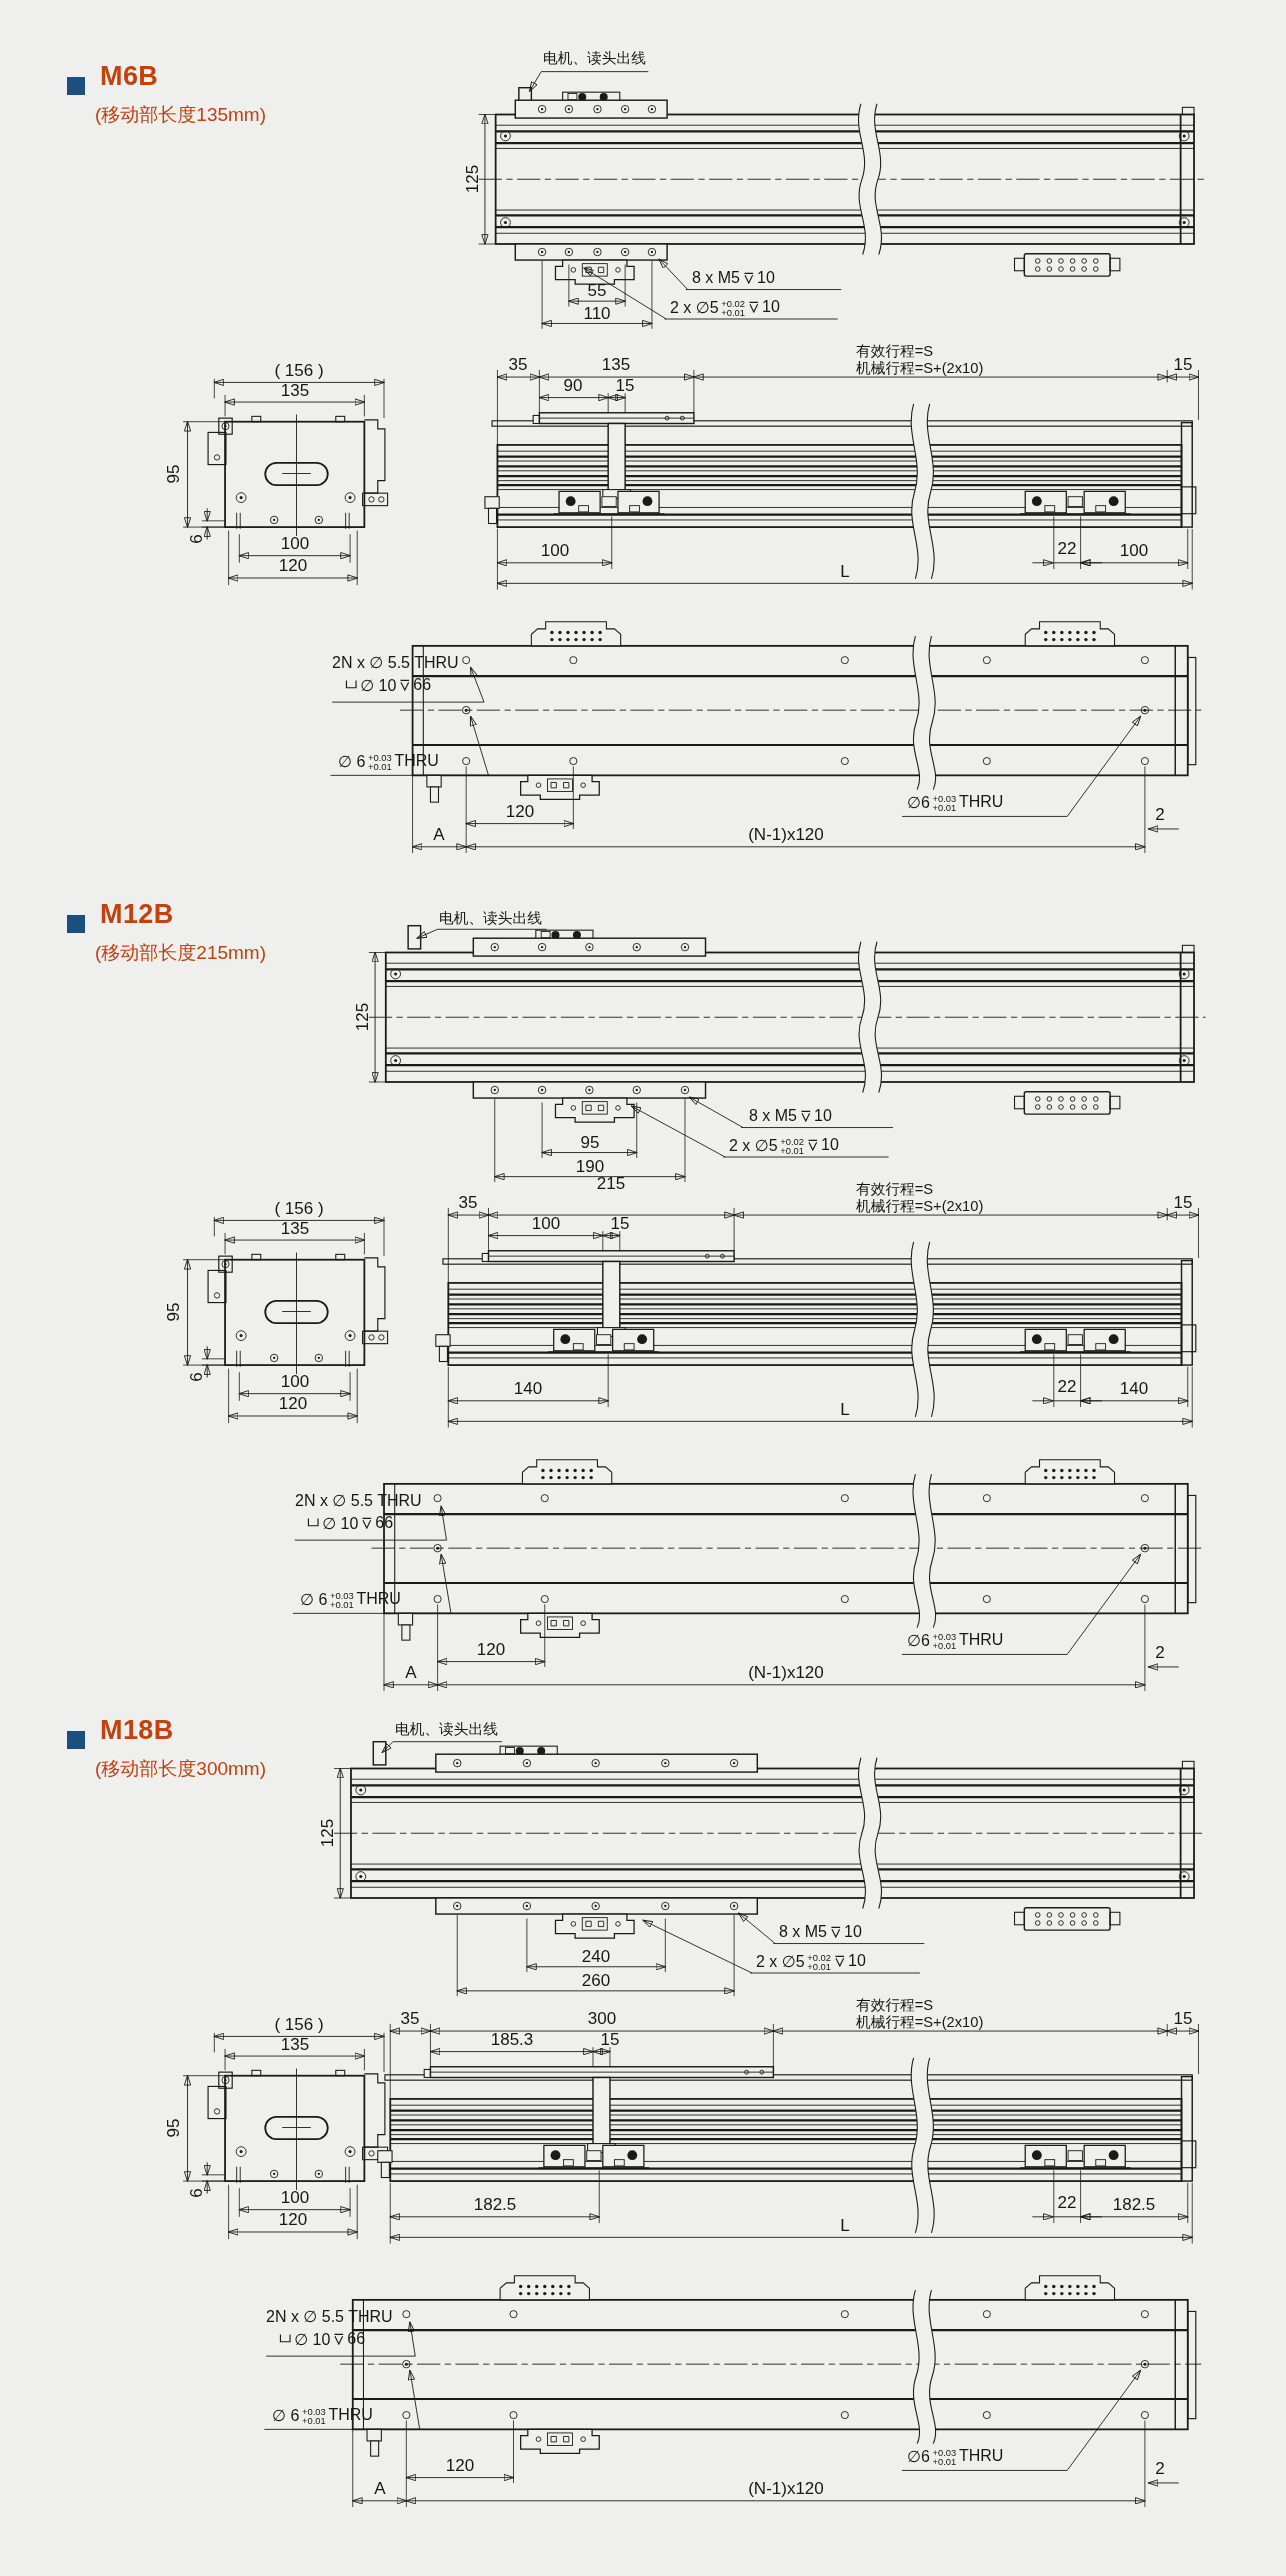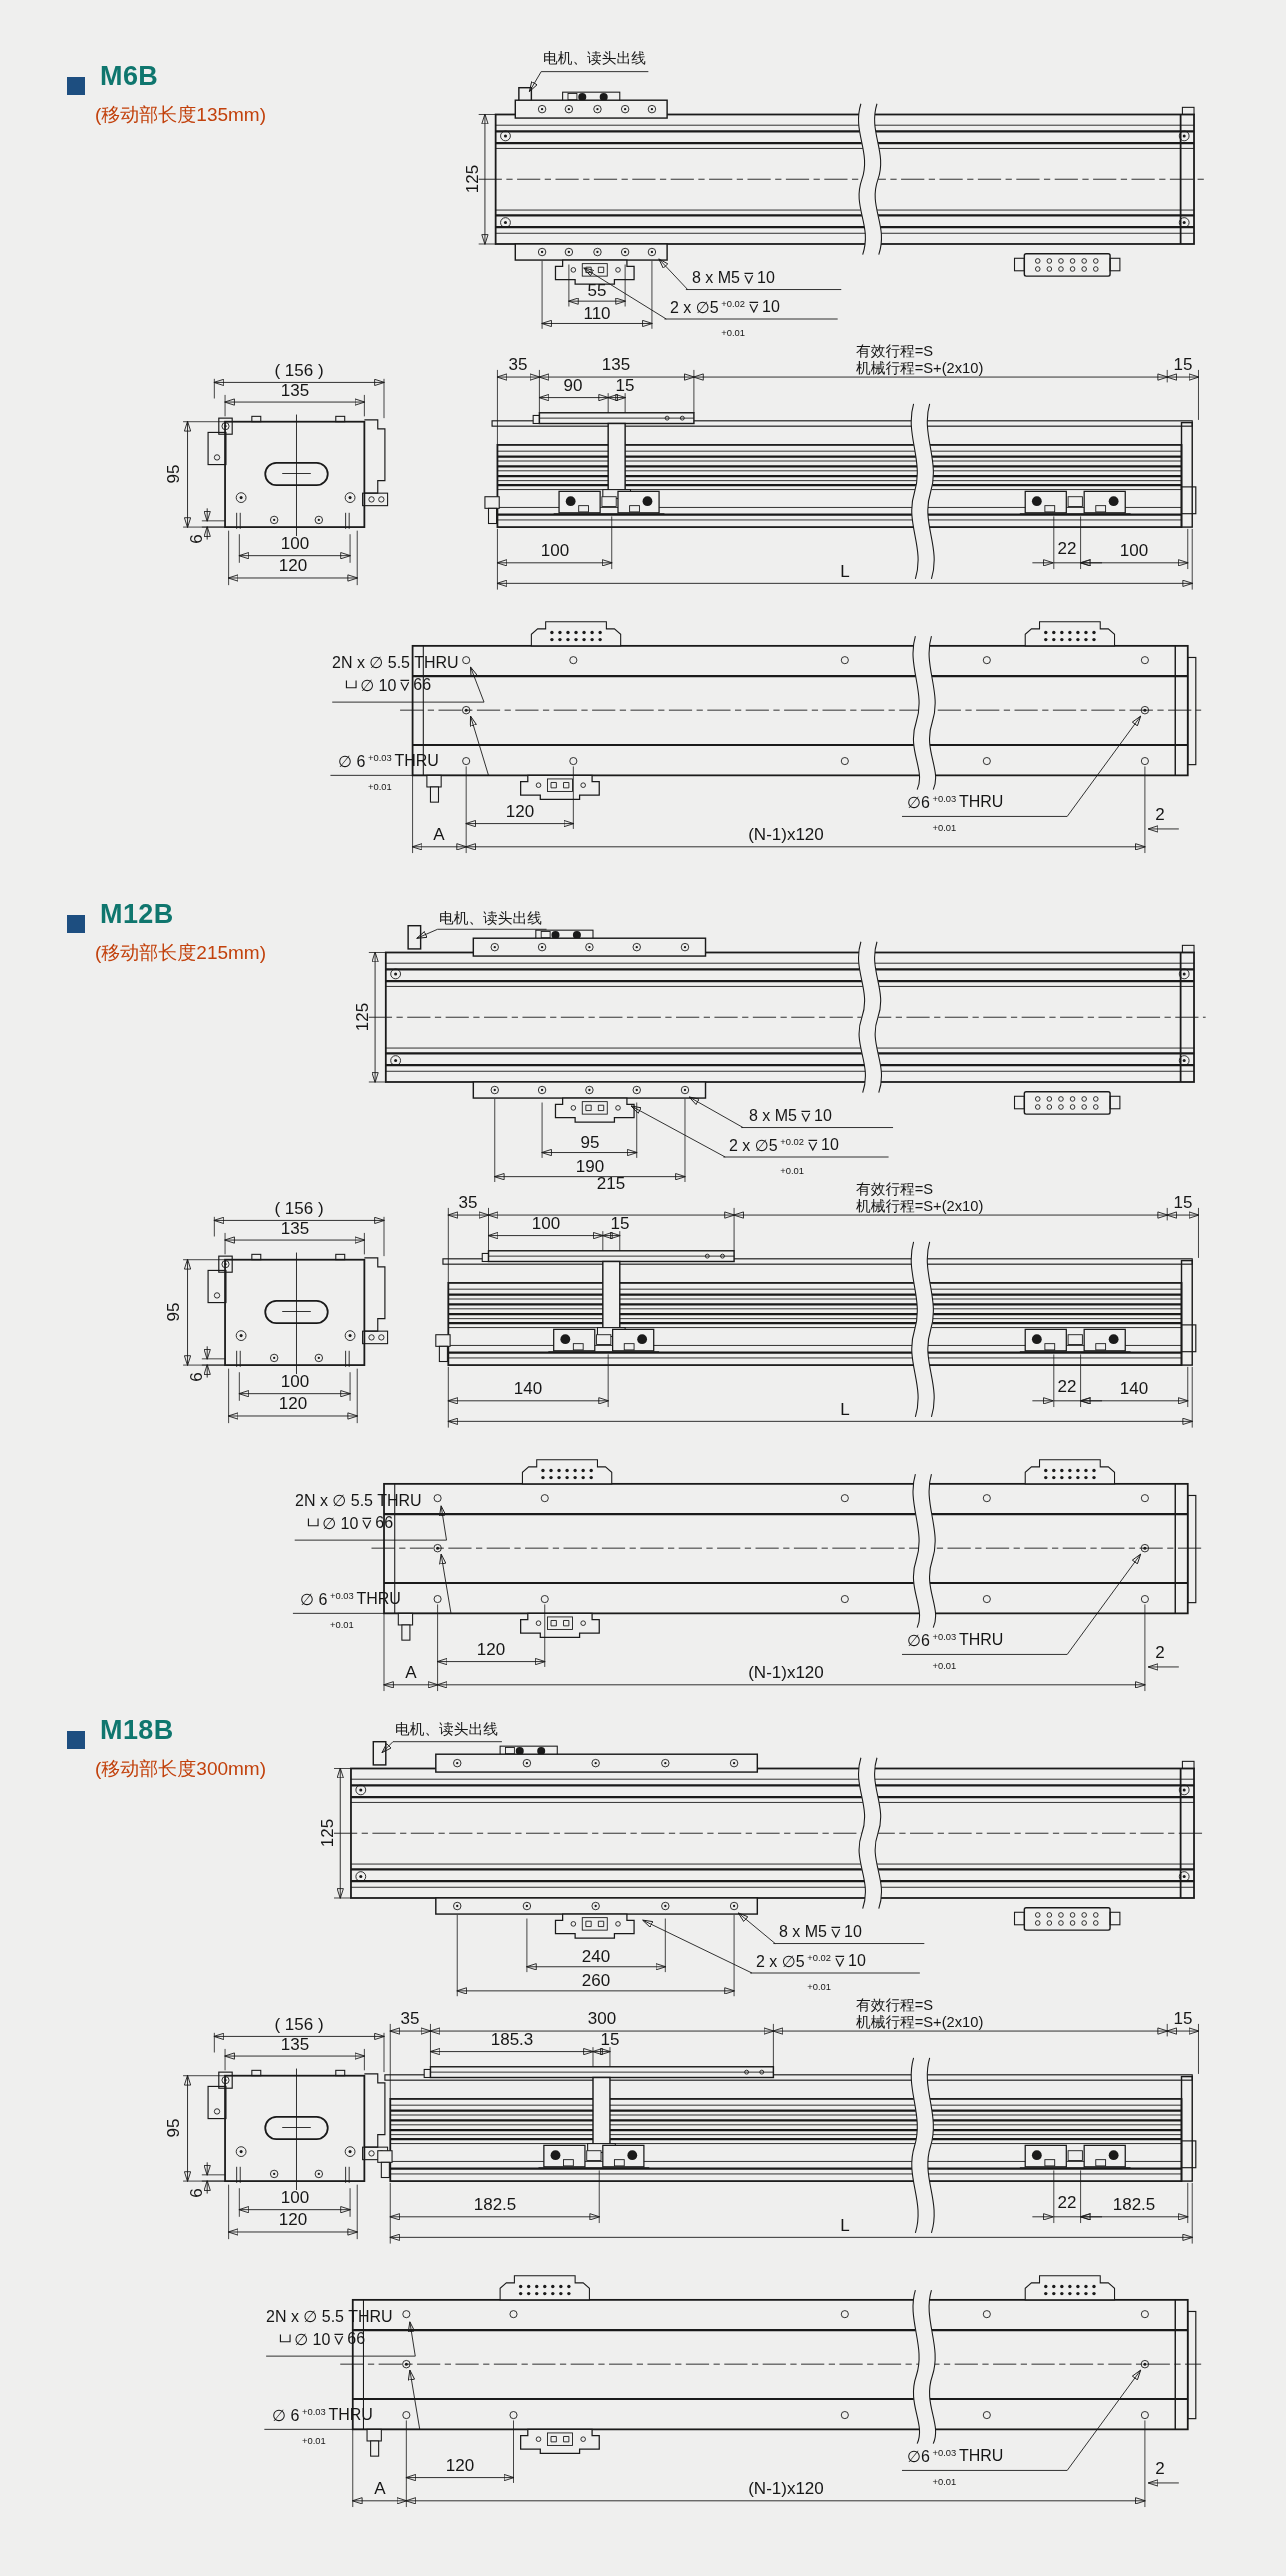--- a/index.html
+++ b/index.html
@@ -1,38 +1,38 @@
 <!DOCTYPE html>
 <html style="font-size:14.3px"><head>
 <meta charset="utf-8">
 <style>
   html,body{margin:0;padding:0;background:#e4e4e2;}
   .page{position:relative;width:1286px;height:2576px;background:#efefee;
         font-family:"Liberation Sans",sans-serif;color:#1a1a1a;overflow:hidden;}
   .section{position:absolute;left:0;width:1286px;height:922px;}
   .bullet{position:absolute;width:18px;height:18px;background:#1d4e80;}
-  .title{position:absolute;font-size:27px;font-weight:bold;color:#0f766e;letter-spacing:0.4px;}
+  .title{position:absolute;font-size:27px;font-weight:bold;color:#c2410c;letter-spacing:0.4px;}
   .subtitle{position:absolute;font-size:19px;color:#c2410c;}
   svg.draw{position:absolute;left:0;top:0;width:1286px;height:922px;}
   svg *{stroke:#1a1a1a;fill:none;stroke-linecap:butt;}
   svg .f{fill:#1a1a1a;stroke:none;}
   svg .bgf{fill:#efefee;}
   svg .w1{stroke-width:1px;} svg .w12{stroke-width:1.2px;} svg .w13{stroke-width:1.3px;}
   svg .w14{stroke-width:1.4px;} svg .w16{stroke-width:1.6px;} svg .w2{stroke-width:2px;}
   svg .w25{stroke-width:2.5px;}
   svg .ext{stroke-width:.9px;} svg .dim{stroke-width:1px;}
   svg .cl{stroke-width:1px;stroke-dasharray:26 5 7 5;}
   svg .brk{stroke:#efefee;stroke-width:18px;}
   .lbl{position:absolute;font-size:17px;white-space:nowrap;color:#161616;}
   .sm{font-size:14.7px;}
   .ctr{transform:translateX(-50%);}
   .rot{transform:translate(-50%,-50%) rotate(-90deg);}
   .spec{position:absolute;display:flex;align-items:flex-start;font-size:16px;
         white-space:nowrap;gap:2.7px;color:#161616;}
-  .tol{display:flex;flex-direction:column;font-size:9.4px;line-height:9px;margin-top:0.9px;gap:20px;}
+  .tol{display:flex;flex-direction:column;font-size:9.4px;line-height:9px;margin-top:0.9px;}
   .gsym{margin-top:2.7px;}
 </style>
 </head>
 <body>
 
 <svg width="0" height="0" style="position:absolute">
 <defs>
   <marker id="ar" markerWidth="12" markerHeight="8" refX="11" refY="4" orient="auto-start-reverse" markerUnits="userSpaceOnUse">
     <path d="M0.5,0.5 L11.5,4 L0.5,7.5 Z" fill="#1a1a1a" stroke="none"></path>
   </marker>

